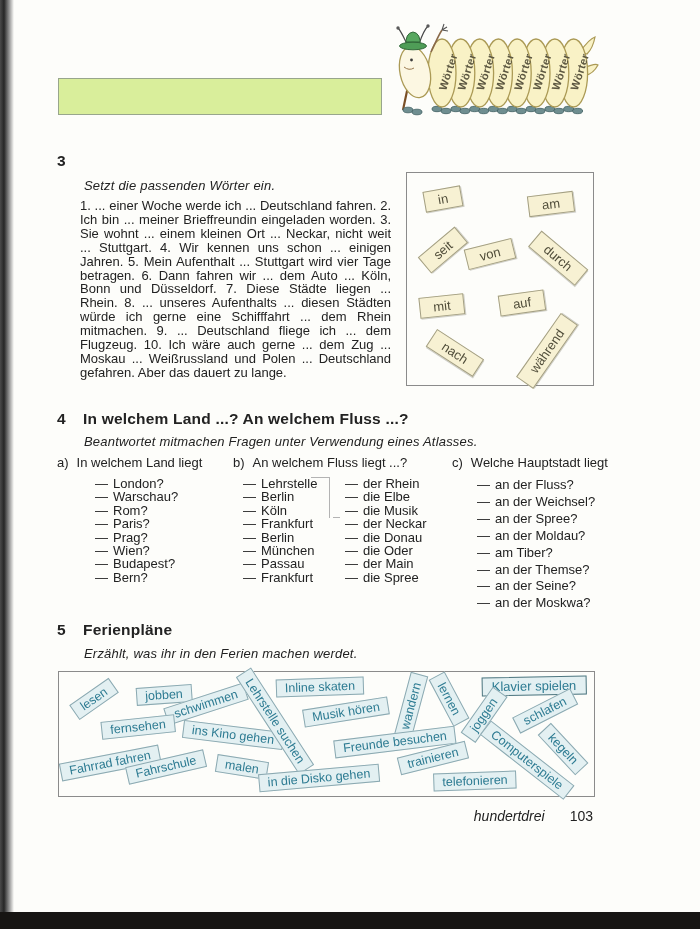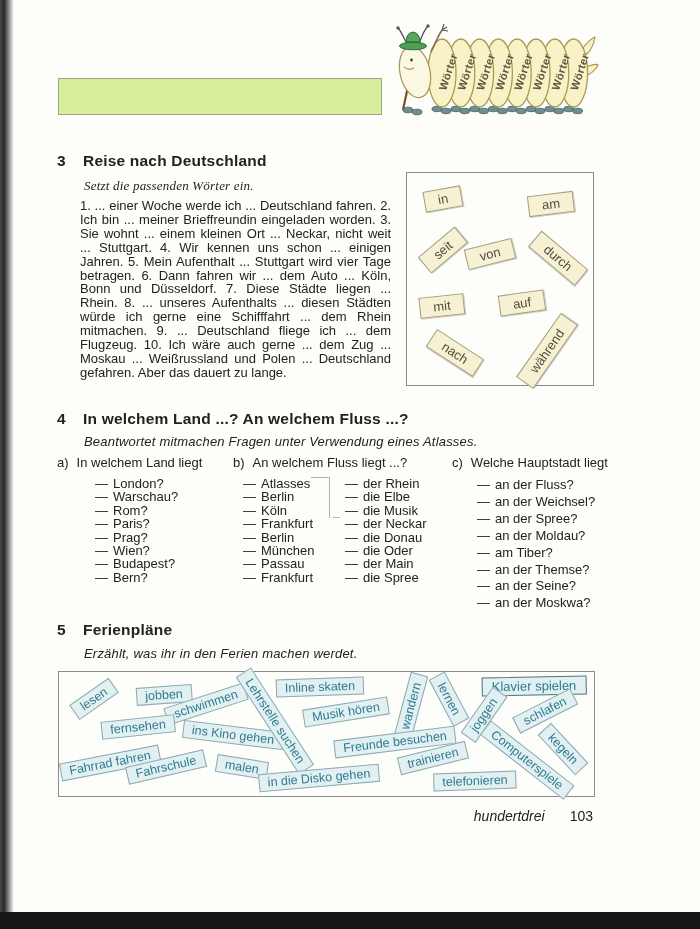--- a/index.html
+++ b/index.html
@@ -108,23 +108,22 @@
     <path d="M 16 28 Q 15 15 23 14 Q 31 15 30 28 Z" fill="#57a75f" stroke="#32683a" stroke-width="1"></path>
     <line x1="16" y1="24.5" x2="30" y2="24.5" stroke="#32683a" stroke-width="2"></line>
     <ellipse cx="23" cy="28" rx="13.5" ry="3.8" fill="#4f9d57" stroke="#32683a" stroke-width="1"></ellipse>
     <circle cx="21.5" cy="42" r="1.4" fill="#3a3a3a"></circle>
     <path d="M 14 49 Q 19 53 24 50" fill="none" stroke="#9a7a50" stroke-width="1"></path>
   </g>
 </svg>
 
 <div class="heading" style="left:57px;top:152px;">
   <span class="num">3</span>
-  <span>Reise nach Deutschland</span>
-</div>
-<div class="instr" style="left:84px;top:178px;font-family:Liberation Serif, serif;">Setzt die passenden Wörter ein.</div>
+</div>
+<div class="instr" style="left:84px;top:178px;">Setzt die passenden Wörter ein.</div>
 <div class="bodytext">1. ... einer Woche werde ich ... Deutschland fahren. 2. Ich bin ... meiner Brieffreundin eingeladen worden. 3. Sie wohnt ... einem kleinen Ort ... Neckar, nicht weit ... Stuttgart. 4. Wir kennen uns schon ... einigen Jahren. 5. Mein Aufenthalt ... Stuttgart wird vier Tage betragen. 6. Dann fahren wir ... dem Auto ... Köln, Bonn und Düsseldorf. 7. Diese Städte liegen ... Rhein. 8. ... unseres Aufenthalts ... diesen Städten würde ich gerne eine Schifffahrt ... dem Rhein mitmachen. 9. ... Deutschland fliege ich ... dem Flugzeug. 10. Ich wäre auch gerne ... dem Zug ... Moskau ... Weißrussland und Polen ... Deutschland gefahren. Aber das dauert zu lange.</div>
 <div class="wordbox" id="prep-box">
     <div class="tile cream" style="left: 36px; top: 26px; transform: translate(-50%, -50%) rotate(-10deg);">in</div>
     <div class="tile cream" style="left: 144px; top: 31px; transform: translate(-50%, -50%) rotate(-7deg);">am</div>
     <div class="tile cream" style="left: 36px; top: 77px; transform: translate(-50%, -50%) rotate(-40deg);">seit</div>
     <div class="tile cream" style="left: 83px; top: 81px; transform: translate(-50%, -50%) rotate(-14deg);">von</div>
     <div class="tile cream" style="left: 151px; top: 85px; transform: translate(-50%, -50%) rotate(40deg);">durch</div>
     <div class="tile cream" style="left: 35px; top: 133px; transform: translate(-50%, -50%) rotate(-6deg);">mit</div>
     <div class="tile cream" style="left: 115px; top: 130px; transform: translate(-50%, -50%) rotate(-8deg);">auf</div>
     <div class="tile cream" style="left: 48px; top: 180px; transform: translate(-50%, -50%) rotate(33deg);">nach</div>
@@ -180,21 +179,21 @@
 
 <div class="qcol lh-tight" style="left:233px;top:455px;">
   <div class="colhead">
     <span>b)</span>
     <span>An welchem Fluss liegt ...?</span>
   </div>
   <div class="pairwrap">
     <div id="s4b-cities">
         <div class="qitem">
           <span class="dash">—</span>
-          <span>Atlasses</span>
+          <span>Lehrstelle</span>
         </div>
         <div class="qitem">
           <span class="dash">—</span>
           <span>Berlin</span>
         </div>
         <div class="qitem">
           <span class="dash">—</span>
           <span>Köln</span>
         </div>
         <div class="qitem">

